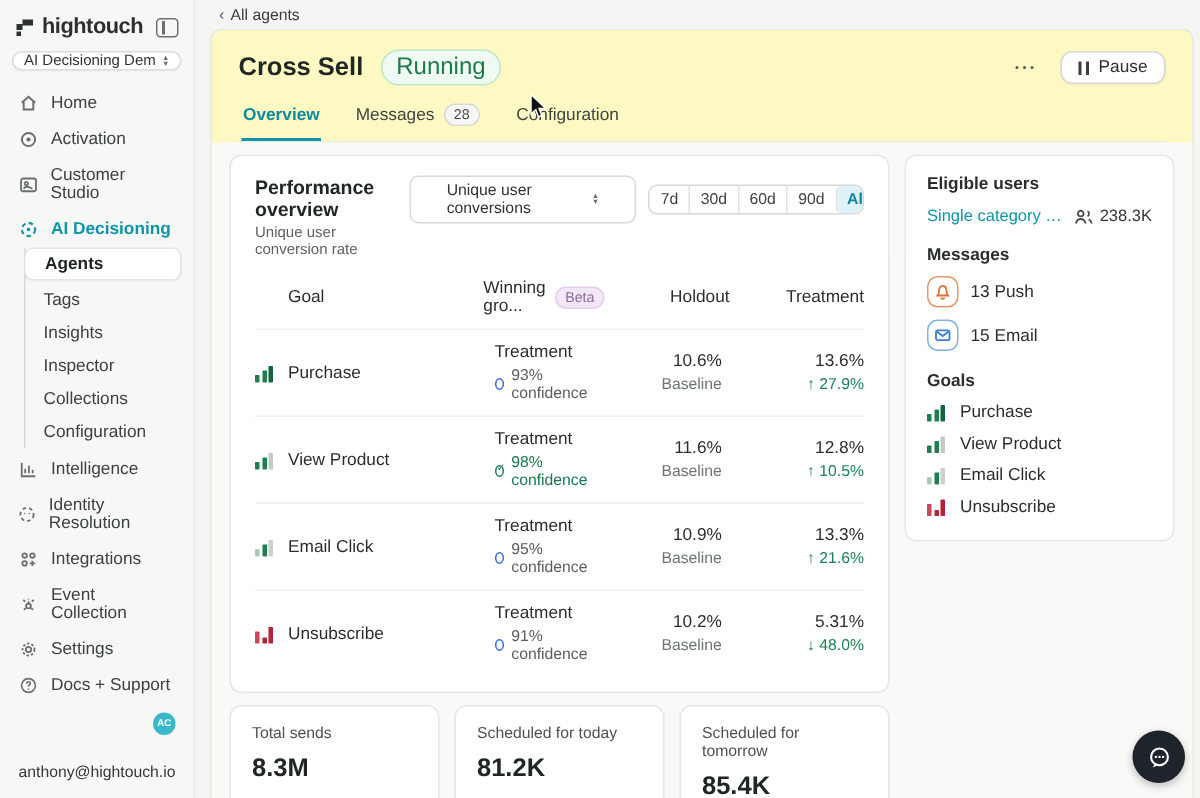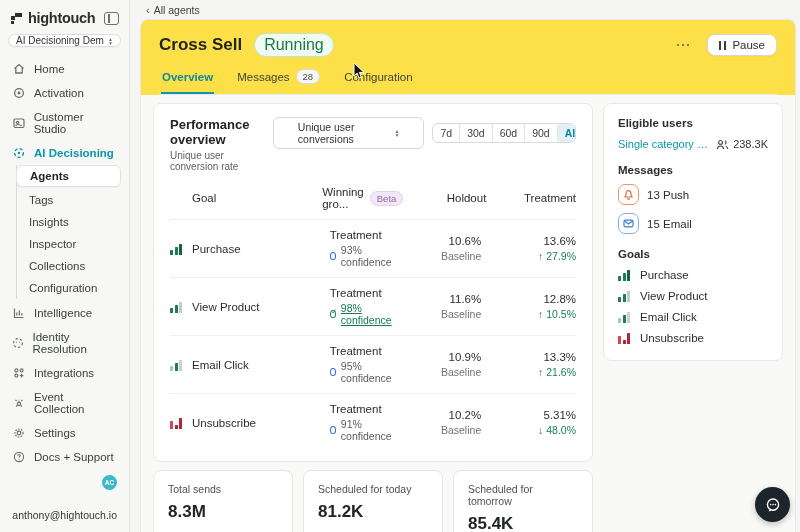--- a/index.html
+++ b/index.html
@@ -24,21 +24,21 @@
   .tree-item { padding:5px 0 5px 12px; color:#3c4240; font-weight:500; cursor:pointer; }
   .tree-item.active { background:#fff; border:1px solid #e3e3e1; border-radius:6px; margin:0 8px 2px -1px; padding:4px 0 4px 13px; color:#202623; font-weight:600; box-shadow:0 1px 1px rgba(0,0,0,.04); }
   .sidebar-spacer { flex:1; }
   .user-row { display:flex; align-items:flex-end; gap:19px; padding:6px 12px; font-size:10.5px; color:#333936; cursor:pointer;flex-direction:column; }
   .avatar { width:15px; height:15px; border-radius:50%; background:#3cb8cb; color:#fff; font-size:6.5px; font-weight:bold; display:flex; align-items:center; justify-content:center; }
 
   
   .main { flex:1; display:flex; flex-direction:column; min-width:0; }
   .breadcrumb { padding:4px 16px 3px; font-size:10.5px; color:#3a3f3d; display:flex; align-items:center; gap:4px; }
   .back-chev { font-size:11px; color:#555b58; }
-  .panel { flex:1; background:#fde047; border:1px solid #e7e7e5; border-bottom:none; border-radius:8px 8px 0 0; margin:0 4px 0 10px; display:flex; flex-direction:column; overflow:hidden; }
+  .panel { flex:1; background:#fef9c3; border:1px solid #e7e7e5; border-bottom:none; border-radius:8px 8px 0 0; margin:0 4px 0 10px; display:flex; flex-direction:column; overflow:hidden; }
   .panel-header { padding:13px 18px 0; }
   .title-row { display:flex; align-items:center; gap:12px; }
   .page-title { font-size:17px; font-weight:600; color:#202623; }
   .status-badge { font-size:16px; color:#1e7a48; background:#eefaf2; border:1px solid #bfe5cb; border-radius:999px; padding:2px 9px; }
   .header-actions { margin-left:auto; display:flex; align-items:center; gap:14px; }
   .menu-dots { display:flex; gap:2.5px; padding:4px; cursor:pointer; }
   .menu-dots i { width:2.5px; height:2.5px; border-radius:50%; background:#555b58; }
   .pause-btn { display:flex; align-items:center; gap:6px; background:#fff; border:1px solid #d6d6d4; border-radius:8px; padding:4px 11px; font-size:11.5px; font-weight:500; color:#2b302d; cursor:pointer; box-shadow:0 1px 1px rgba(0,0,0,.03); }
   .pause-ico { width:7px; height:9px; border-left:2px solid #3a3f3d; border-right:2px solid #3a3f3d; }
   .tabs { display:flex; gap:22px; margin-top:12px; border-bottom:1px solid #ebebE9; padding:0 2px; }
@@ -66,21 +66,21 @@
   .prow { display:flex; align-items:center; padding:9px 0; border-top:1px solid #efefed; }
   .prow.head { border-top:none; padding:0 0 9px; font-size:10.5px; color:#474d4a; }
   .c-goal { width:160px; display:flex; align-items:center; gap:8px; font-size:11.5px; color:#2a2f2c; font-weight:500; }
   .prow.head .c-goal { padding-left:22px; font-weight:400; }
   .c-win { flex:1; font-size:11.5px; color:#2a2f2c; display:flex; align-items:center; gap:6px; }
   .c-win .win-main { font-weight:400; }
   .c-hold { width:88px; text-align:right; font-size:11.5px; color:#2a2f2c; }
   .c-treat { width:95px; text-align:right; font-size:11.5px; color:#2a2f2c; }
   .sub-line { font-size:10.5px; color:#6e7672; margin-top:3px; font-weight:400; }
   .conf-line { display:flex; align-items:center; gap:5px; font-size:10.5px; color:#5a605c; margin-top:3px; }
-  .conf-line.good { color:#177a4c;text-decoration:underline; }
+  .conf-line.good { color:#177a4c; }
   .ring { width:8px; height:8px; border-radius:50%; border:1.5px solid #2e6bd6; display:inline-block; }
   .ring.good { border-color:#1a7f52; position:relative; }
   .ring.good::after { content:"✓"; position:absolute; left:0.5px; top:-3px; font-size:7px; color:#1a7f52; }
   .delta { margin-top:3px; font-size:10.5px; color:#1a8354; font-weight:500; }
 
   
   .gicon { display:inline-flex; align-items:flex-end; gap:1.5px; height:12px; width:14px; }
   .gicon i { width:3px; border-radius:0.5px; display:block; }
   .gi-purchase i:nth-child(1){height:5px;background:#1f7d4f;} .gi-purchase i:nth-child(2){height:8px;background:#1f7d4f;} .gi-purchase i:nth-child(3){height:11px;background:#14653e;}
   .gi-view i:nth-child(1){height:5px;background:#1f7d4f;} .gi-view i:nth-child(2){height:8px;background:#1f7d4f;} .gi-view i:nth-child(3){height:11px;background:#c2ccc5;}

